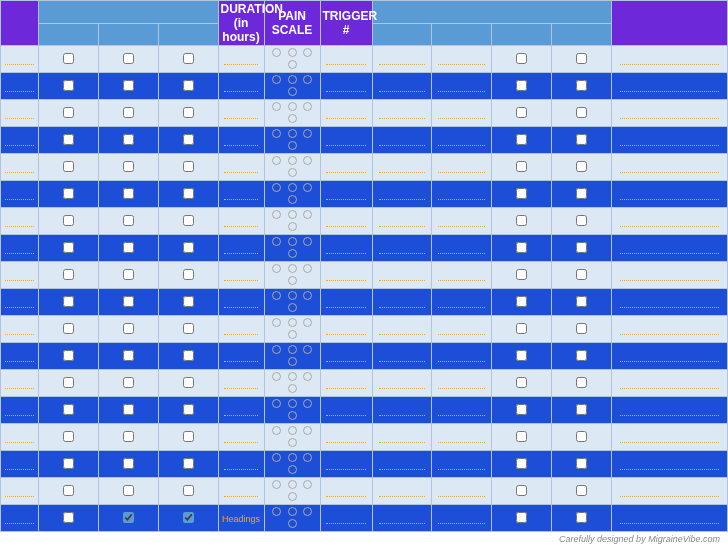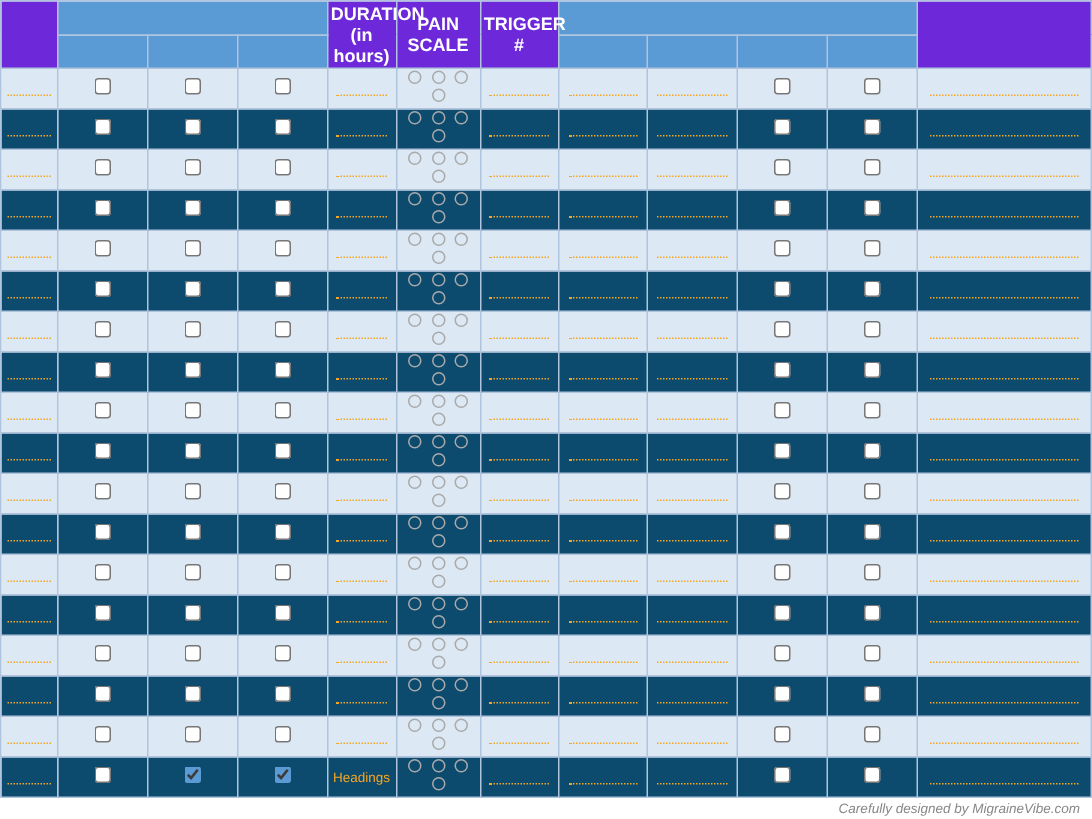--- a/index.html
+++ b/index.html
@@ -34,21 +34,21 @@
     .header-blue {
       background-color: #5b9bd5;
       color: #fff;
       font-weight: bold;
       font-size: 10px;
     }
     .row-light {
       background-color: #dce9f5;
     }
     .row-white {
-      background-color: #0c4a6e;
+      background-color: #1d4ed8;
     }
     .circles-cell {
       letter-spacing: 1px;
       font-size: 11px;
       color: #aaa;
     }
     .circle {
       display: inline-block;
       width: 9px;
       height: 9px;

